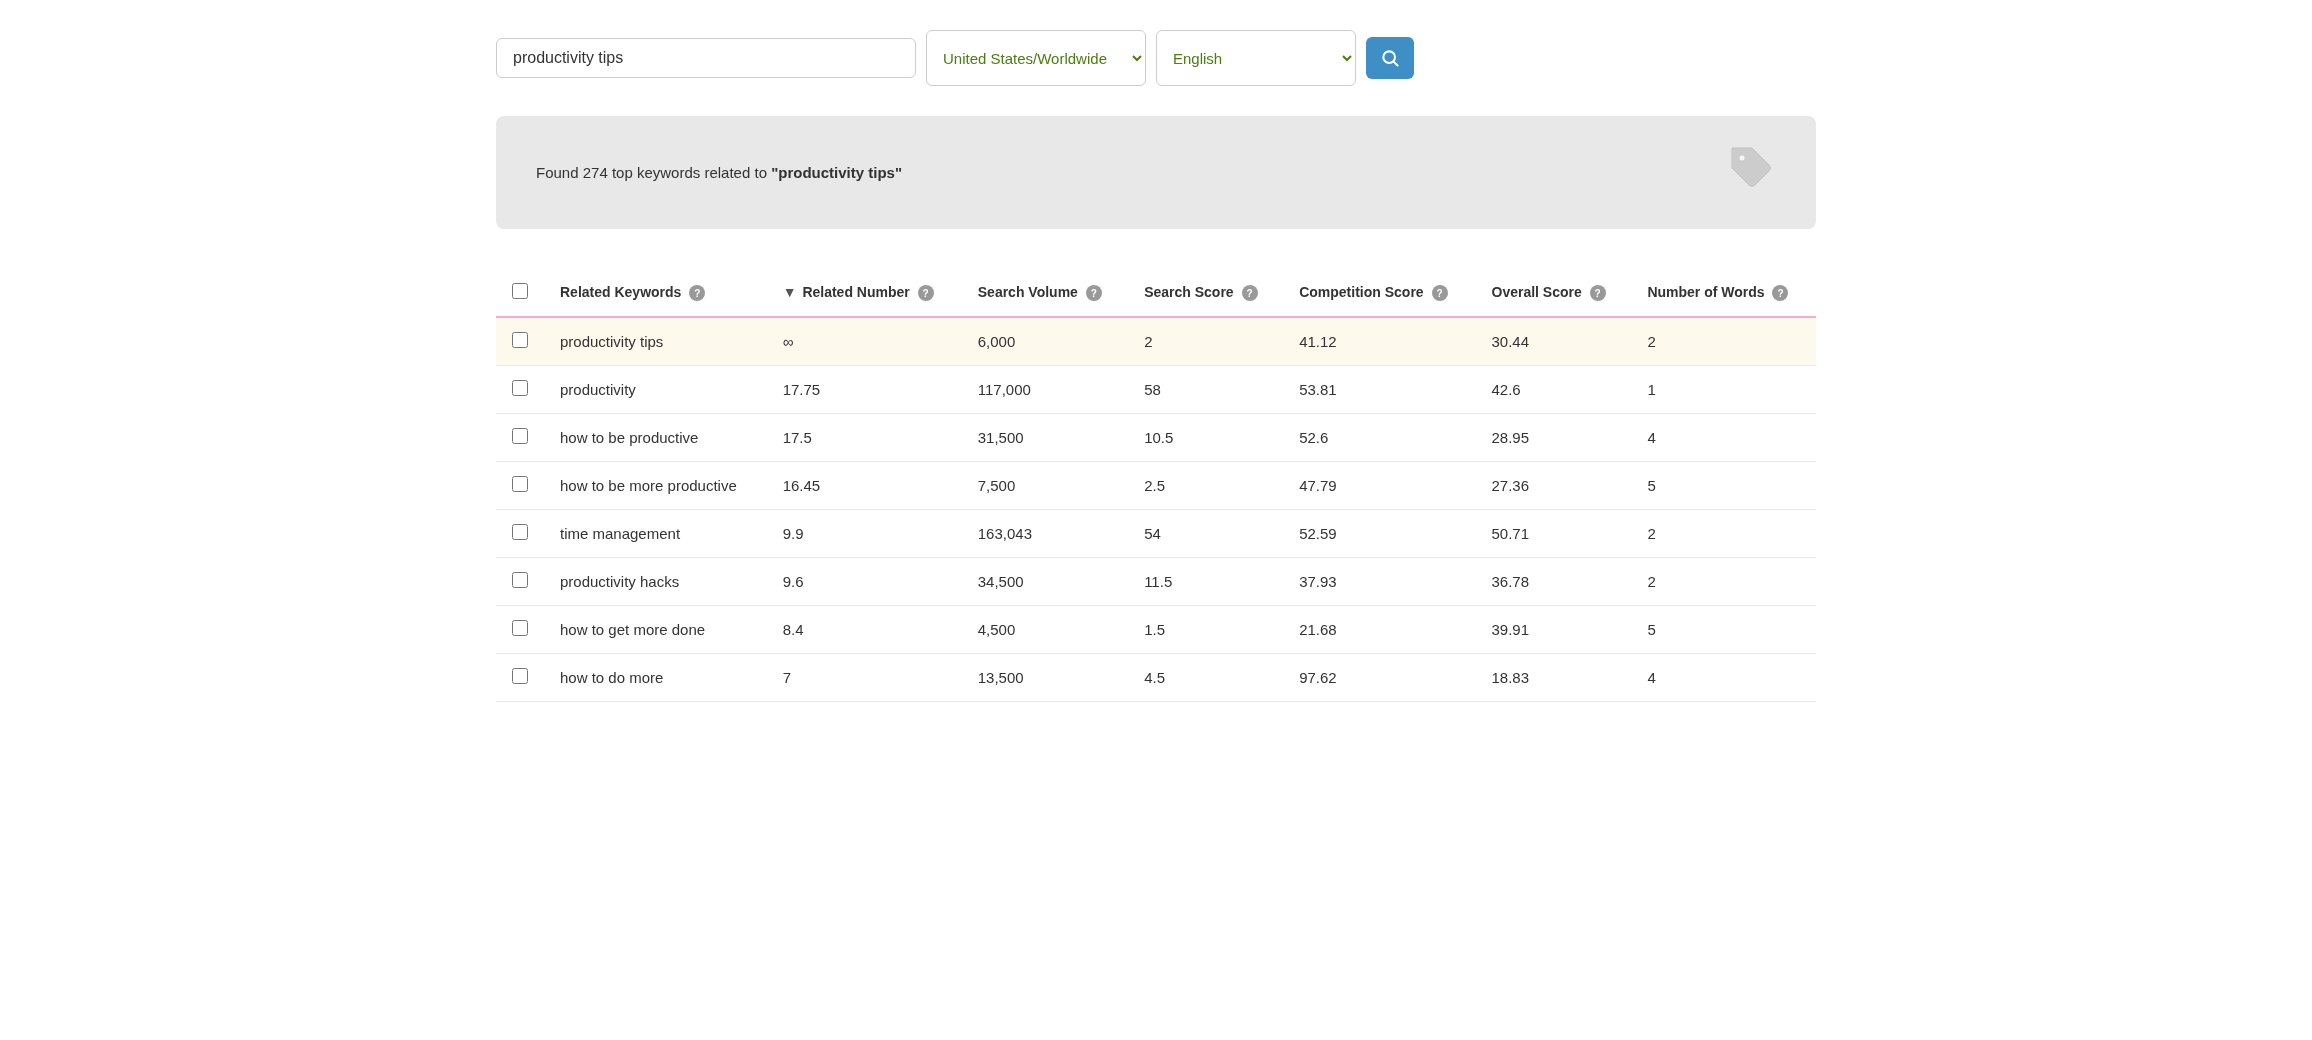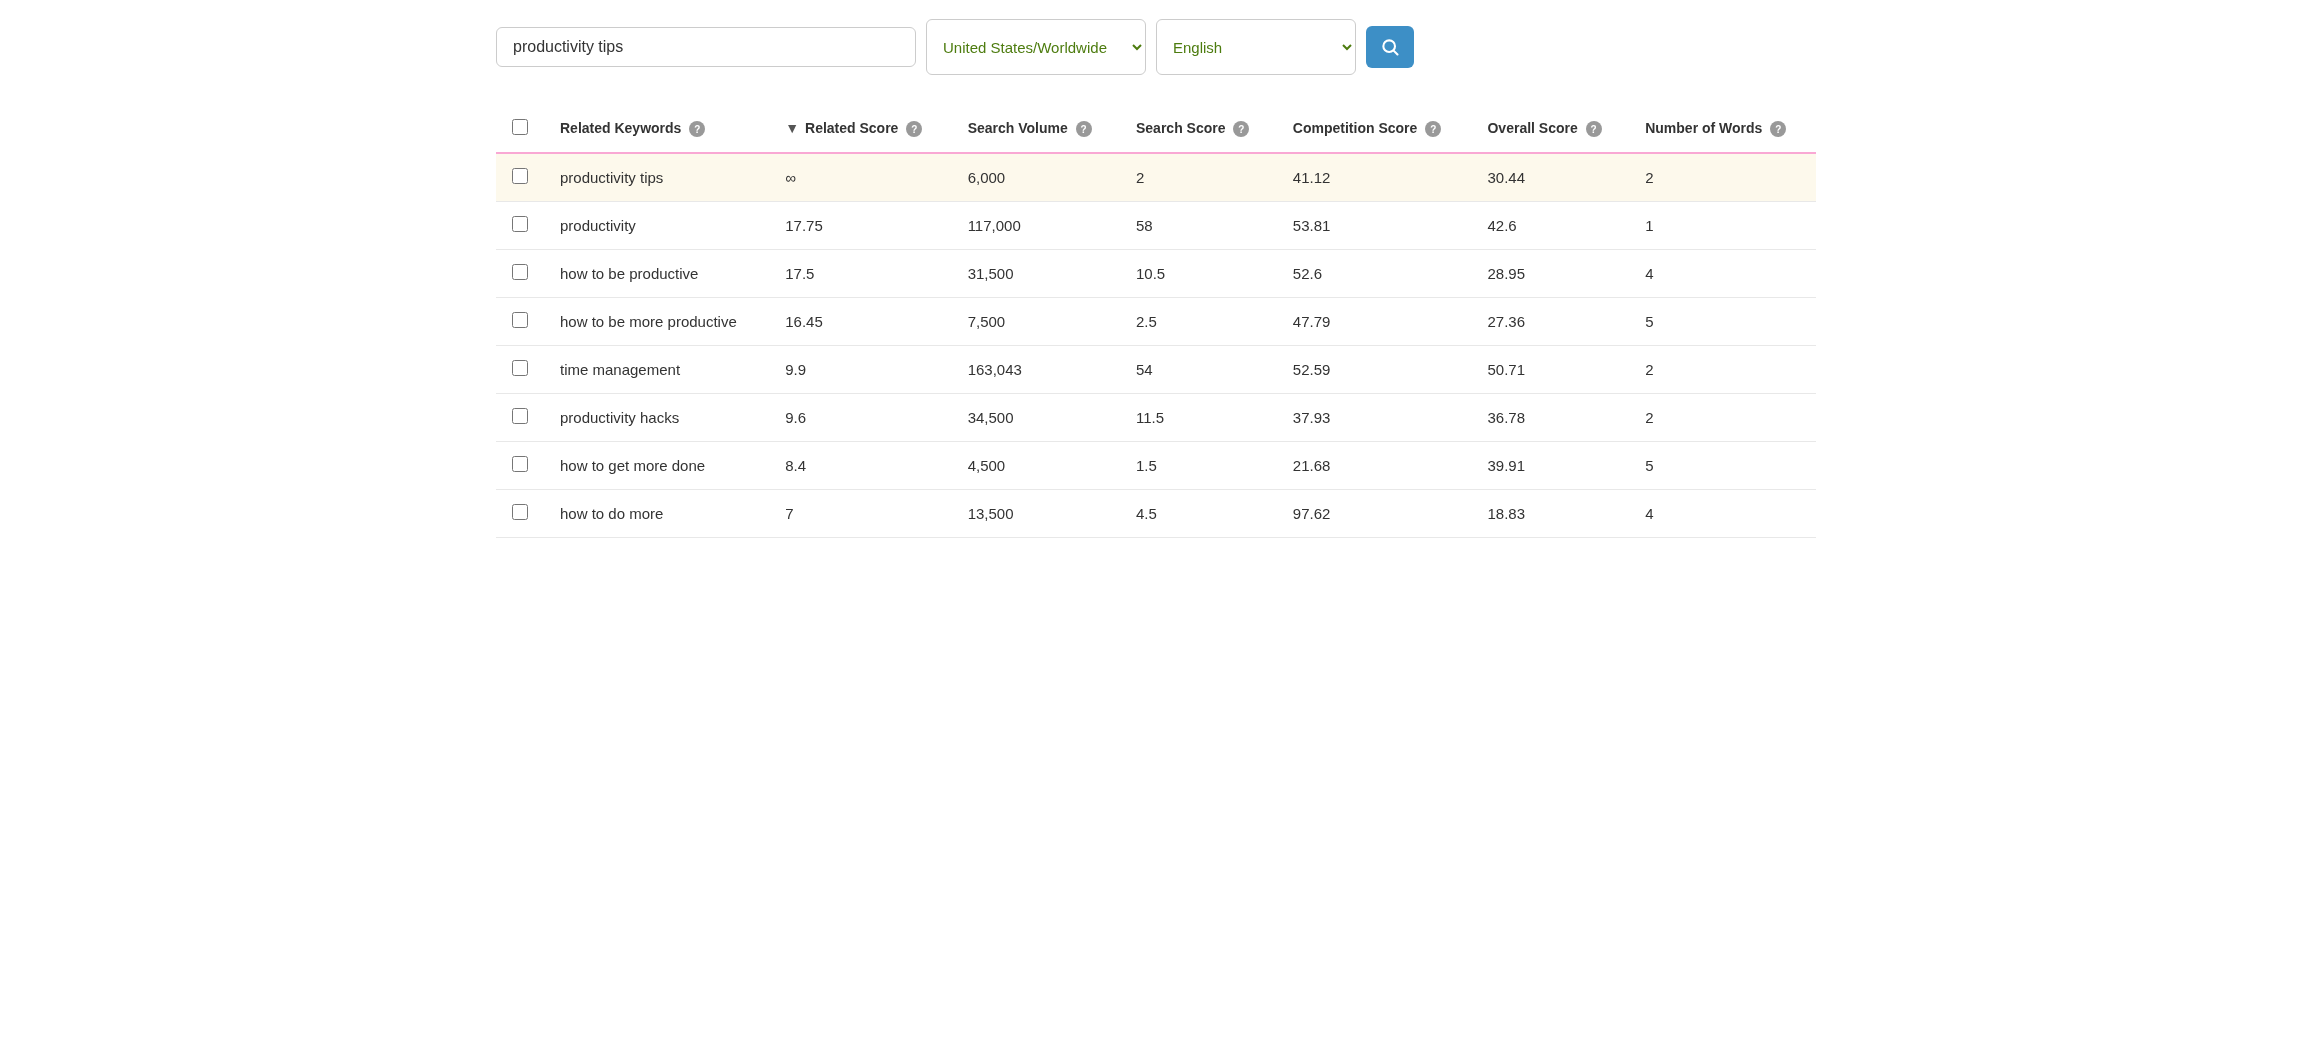--- a/index.html
+++ b/index.html
@@ -11,21 +11,21 @@
     body {
       font-family: -apple-system, BlinkMacSystemFont, "Segoe UI", Helvetica, Arial, sans-serif;
       background: #fff;
       color: #333;
       font-size: 15px;
     }
 
     .page-wrapper {
       max-width: 1400px;
       margin: 0 auto;
-      padding: 19px 40px;
+      padding: 30px 40px;
     }
 
     
     .search-bar {
       display: flex;
       align-items: center;
       gap: 10px;
       margin-bottom: 30px;
     }
 
@@ -168,34 +168,45 @@
     <select class="select-language">
     <option>English</option><option>Spanish</option><option>French</option><option>German</option></select>
     <button class="search-button">
       <svg xmlns="http://www.w3.org/2000/svg" width="20" height="20" viewBox="0 0 24 24" fill="none" stroke="white" stroke-width="2.5" stroke-linecap="round" stroke-linejoin="round">
         <circle cx="11" cy="11" r="7"></circle>
         <line x1="21" y1="21" x2="16.65" y2="16.65"></line>
       </svg>
     </button>
   </div>
 
+  <div class="results-banner">
+    <div>
+      <span>Found 274 top keywords related to </span><strong>"productivity tips"</strong>
+    </div>
+    <div class="tag-icon">
+      <svg xmlns="http://www.w3.org/2000/svg" width="48" height="48" viewBox="0 0 24 24" fill="#bbb" stroke="#aaa" stroke-width="0.5">
+        <path d="M20.59 13.41l-7.17 7.17a2 2 0 0 1-2.83 0L2 12V2h10l8.59 8.59a2 2 0 0 1 0 2.82z"></path>
+        <line x1="7" y1="7" x2="7.01" y2="7" stroke="#fff" stroke-width="2.5" stroke-linecap="round"></line>
+      </svg>
+    </div>
+  </div>
 
   <table class="keywords-table">
     <thead>
       <tr>
         <th class="checkbox-cell">
           <input type="checkbox" style="">
         </th>
         <th>
           <span>Related Keywords</span>
           <span class="help-icon">?</span>
         </th>
         <th>
           <span class="sort-arrow">▼</span>
-          <span>Related Score</span>
+          <span>Related Number</span>
           <span class="help-icon">?</span>
         </th>
         <th>
           <span>Search Volume</span>
           <span class="help-icon">?</span>
         </th>
         <th>
           <span>Search Score</span>
           <span class="help-icon">?</span>
         </th>

